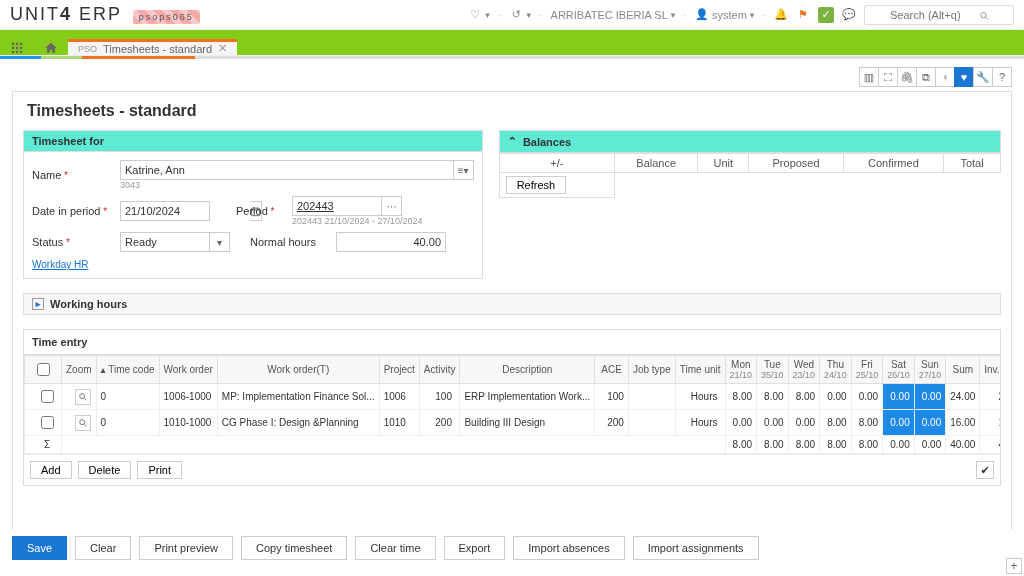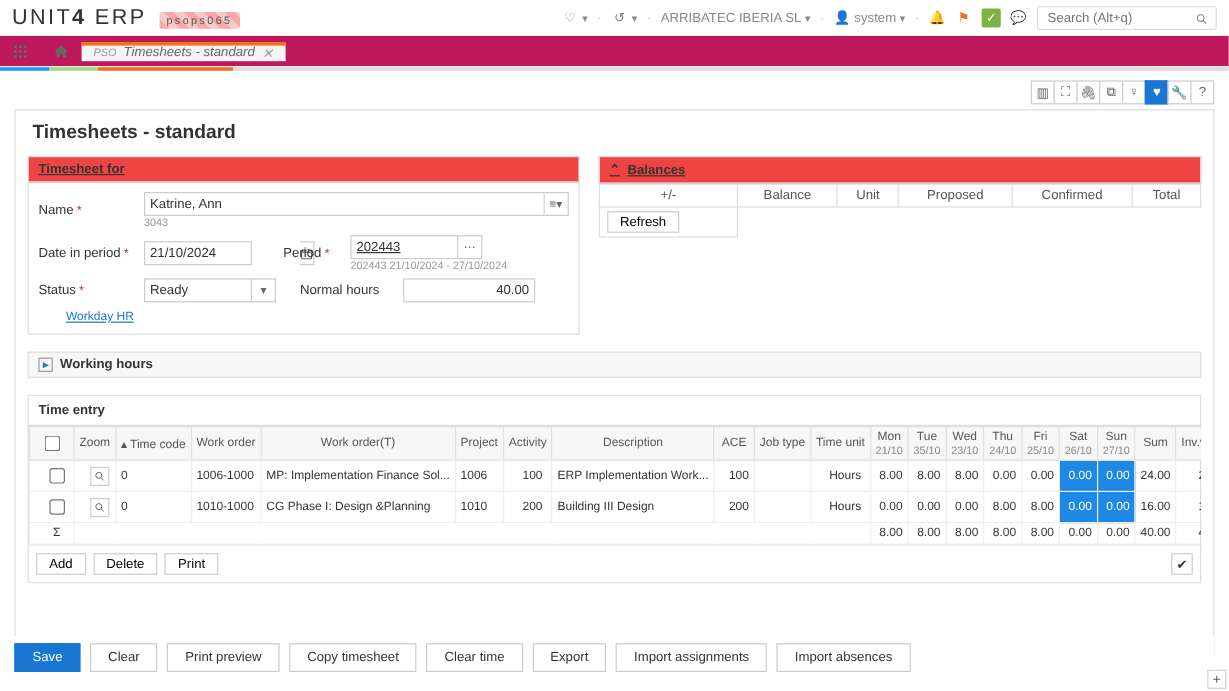--- a/index.html
+++ b/index.html
@@ -25,26 +25,26 @@
   background: repeating-linear-gradient(45deg, #f7a9a9 0 6px, #f5caca 6px 12px);
   color: #555; font-size: 9px; padding: 2px 6px; border-radius: 2px; margin-left: 4px;
 }
 .topbar-right { margin-left: auto; display: flex; align-items: center; gap: 8px; color: #888; }
 .topbar-right .sep { color: #ccc; }
 .chip { display: inline-flex; align-items: center; gap: 3px; cursor: pointer; }
 .chev-down { font-size: 9px; }
 .ico { width: 14px; height: 14px; display: inline-flex; align-items: center; justify-content: center; }
 .ico-orange { color: #f37021; }
 .ico-green { color: #7cb342; }
-.search-box { display: flex; align-items: flex-end; border: 1px solid #ddd; border-radius: 2px; padding: 2px 6px; width: 150px; }
+.search-box { display: flex; align-items: flex-end; border: 1px solid #ddd; border-radius: 2px; padding: 2px 23px; width: 150px; }
 .search-box input { border: none; outline: none; font-size: 11px; width: 100%; color: #666; background: transparent;}
 .search-box svg { width: 12px; height: 12px; color: #888; }
 
 
-.tabstrip { height: 26px; background: #be185d; display: flex; align-items: center; border-bottom: 1px solid #eee; font-style: italic; }
+.tabstrip { height: 26px; background: #84cc16; display: flex; align-items: flex-end; border-bottom: 1px solid #eee; }
 .tabstrip .launcher, .tabstrip .home {
   width: 34px; display:flex; align-items:center; justify-content:center; color:#666; cursor:pointer;
 }
 .tab {
   display: flex; align-items: center; padding: 0 10px; gap: 6px;
   background: #f5f5f5; color: #666; cursor: pointer;
   border-top: 3px solid #f37021;
 }
 .tab .pre { font-size: 9px; color: #999;}
 .tab .close { color: #999; cursor: pointer; }
@@ -62,22 +62,22 @@
 }
 .toolbar-right .btn-ico.active { background: #1976d2; color: #fff; border-color:#1976d2;}
 
 
 .card { border: 1px solid #ddd; background: #fff; }
 .page-title { font-size: 16px; font-weight: bold; padding: 10px 4px 10px 4px; }
 
 .two-col { display: flex; gap: 16px; }
 .panel { border: 1px solid #ddd; }
 .panel-header {
-  background: #ef4444; padding: 4px 8px; font-weight: bold; border-bottom: 1px solid #ddd;
-  display: flex; align-items: center; gap: 6px; text-decoration: underline;
+  background: #5eead4; padding: 4px 8px; font-weight: bold; border-bottom: 1px solid #ddd;
+  display: flex; align-items: center; gap: 6px;
 }
 .panel-body { padding: 8px; }
 
 
 .form-row { display: flex; align-items: center; margin-bottom: 6px; gap: 6px; }
 .form-label { width: 82px; font-size: 11px; color: #333; }
 .req::after { content: " *"; color: #c62828; font-size: 10px;}
 .input-text {
   border: 1px solid #ccc; height: 20px; padding: 0 4px; font-size: 11px; color: #333; background:#fff;
 }
@@ -256,21 +256,21 @@
           </div>
           <div class="form-row">
             <div class="form-label req">Status</div>
             <div class="input-combo" style="width:124px;">
               <input class="input-text" style="width: 90px;" value="Ready">
               <div class="input-btn">▾</div>
             </div>
             <div class="form-label" style="width:80px;">Normal hours</div>
             <input class="input-text" style="width: 110px; text-align: right;" readonly="" value="40.00">
           </div>
-          <div style="margin-top:6px;margin-left:23px;">
+          <div style="margin-top:6px;">
             <span class="link">Workday HR</span>
           </div>
         </div>
       </div>
 
       <div style="flex:1;">
         <div class="panel-header" style="border:1px solid #ddd;">
           <span style="cursor:pointer;">⌃</span>
           <span>Balances</span>
         </div>
@@ -410,17 +410,17 @@
   </div>
 </div>
 
 <div class="bottom-bar">
   <button class="btn primary">Save</button>
   <button class="btn">Clear</button>
   <button class="btn">Print preview</button>
   <button class="btn">Copy timesheet</button>
   <button class="btn">Clear time</button>
   <button class="btn">Export</button>
+  <button class="btn">Import absences</button>
   <button class="btn">Import assignments</button>
-  <button class="btn">Import absences</button>
 </div>
 
 <div class="corner-plus">+</div>
 
 </body></html>

